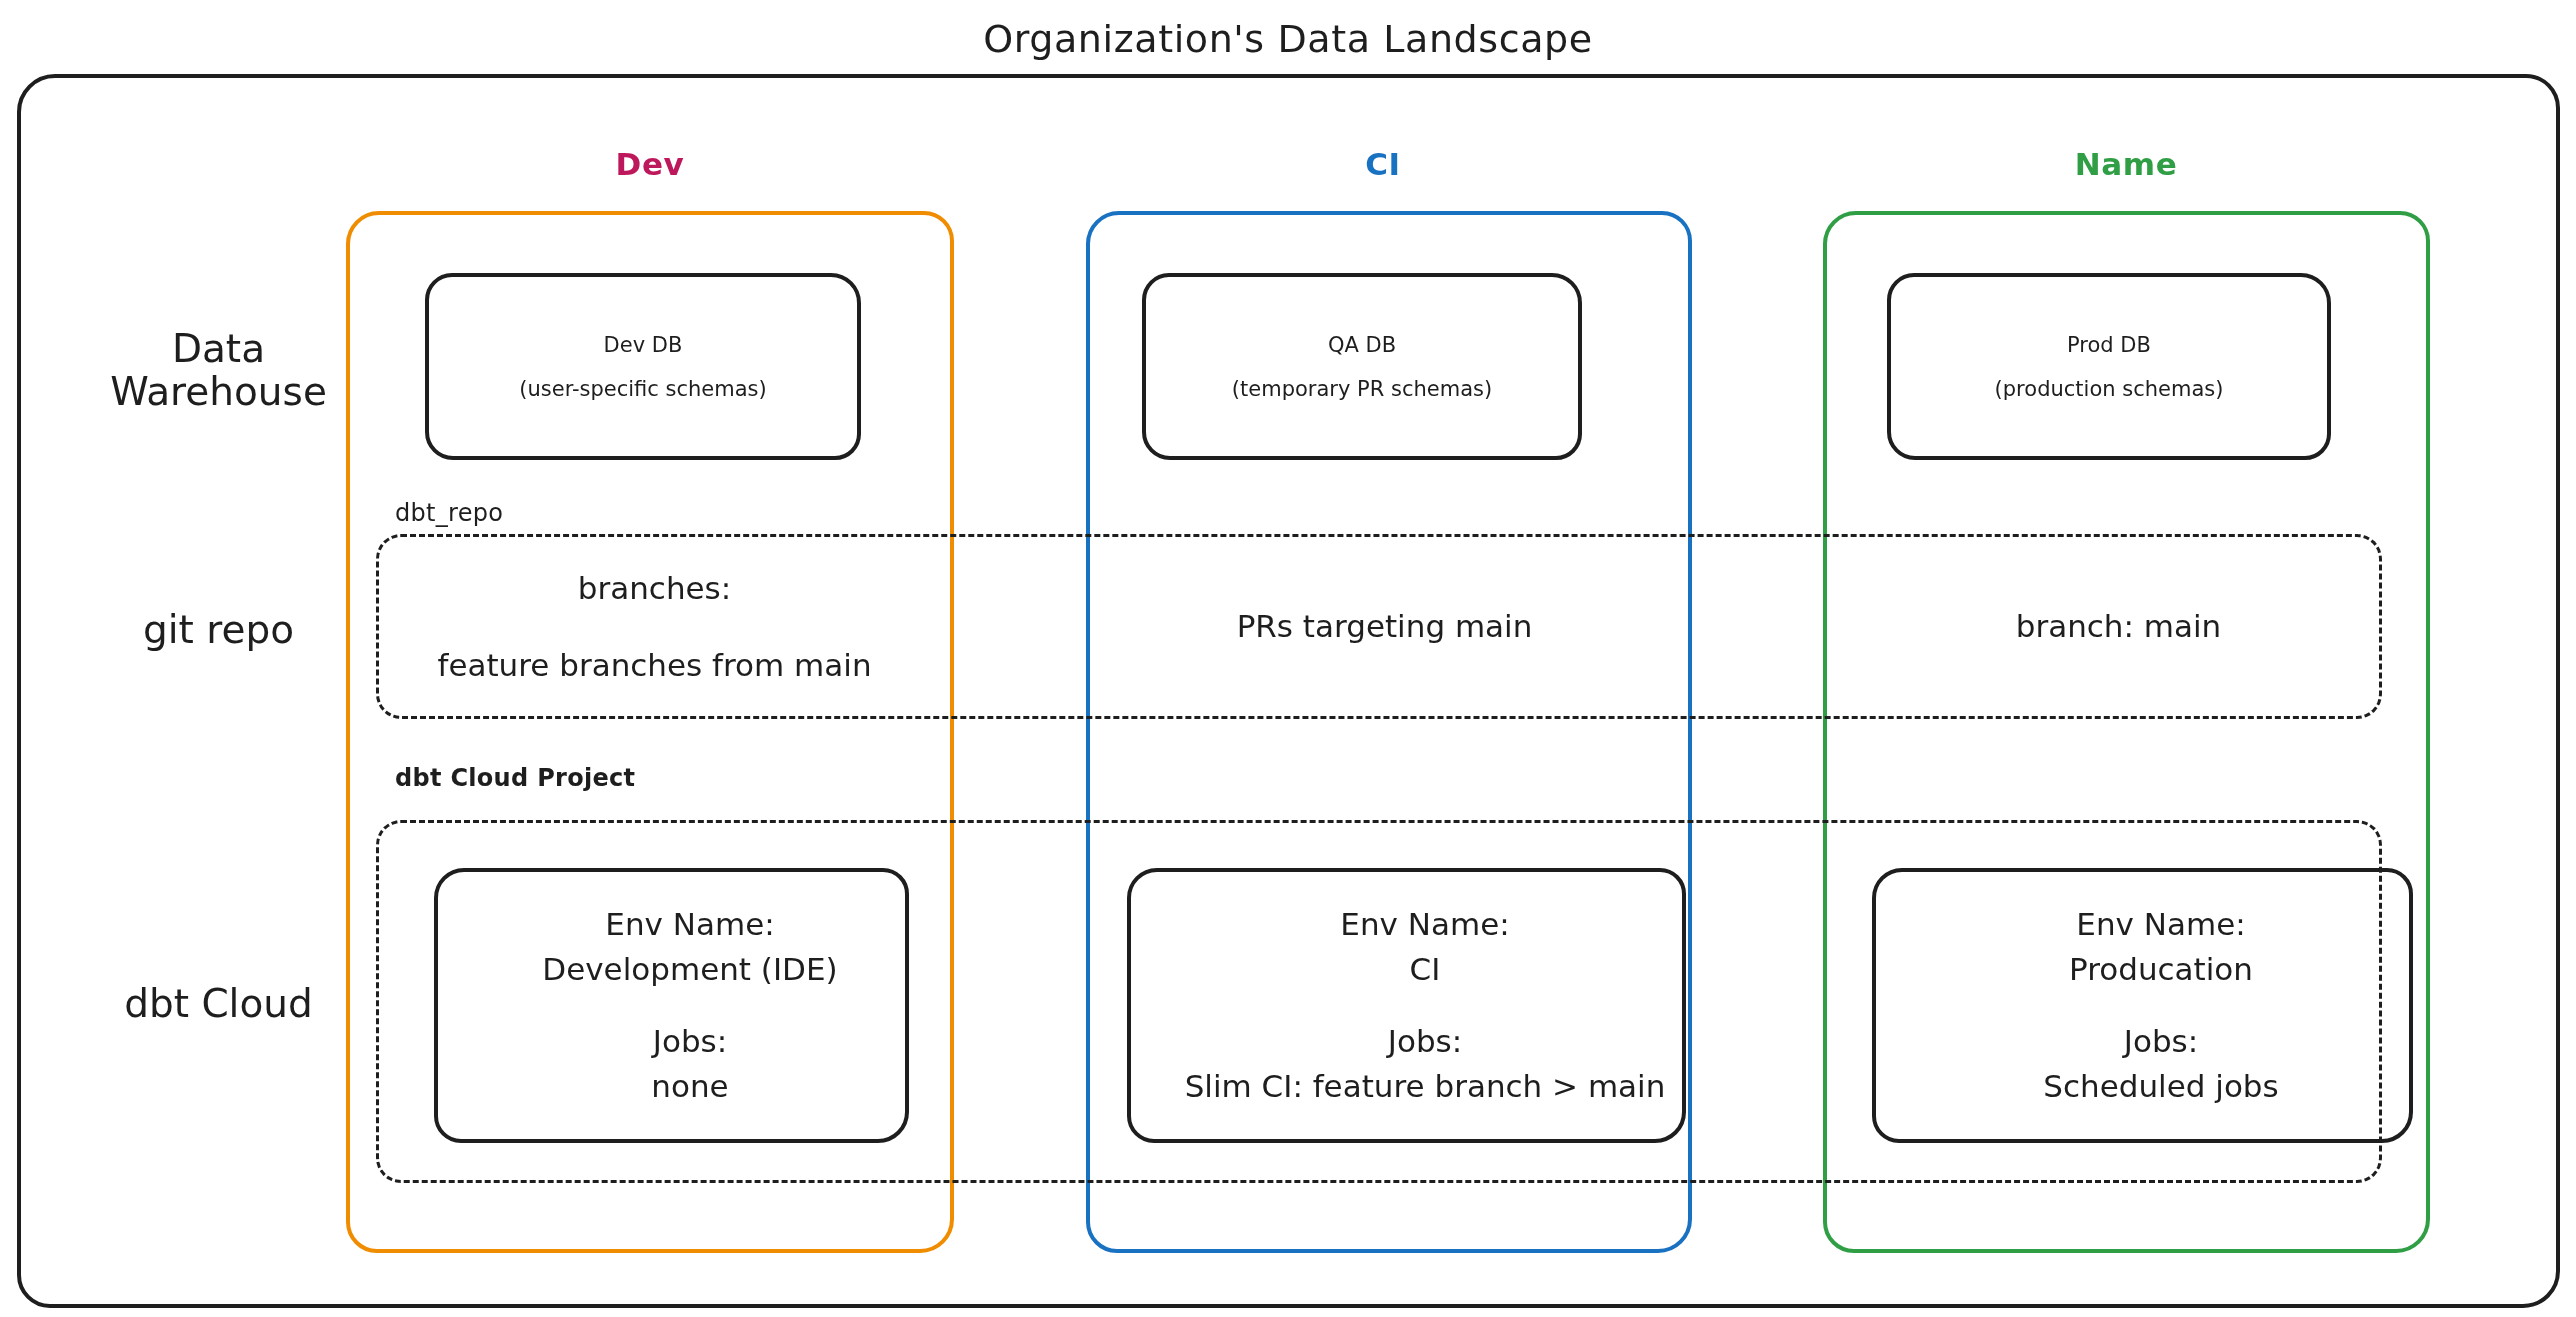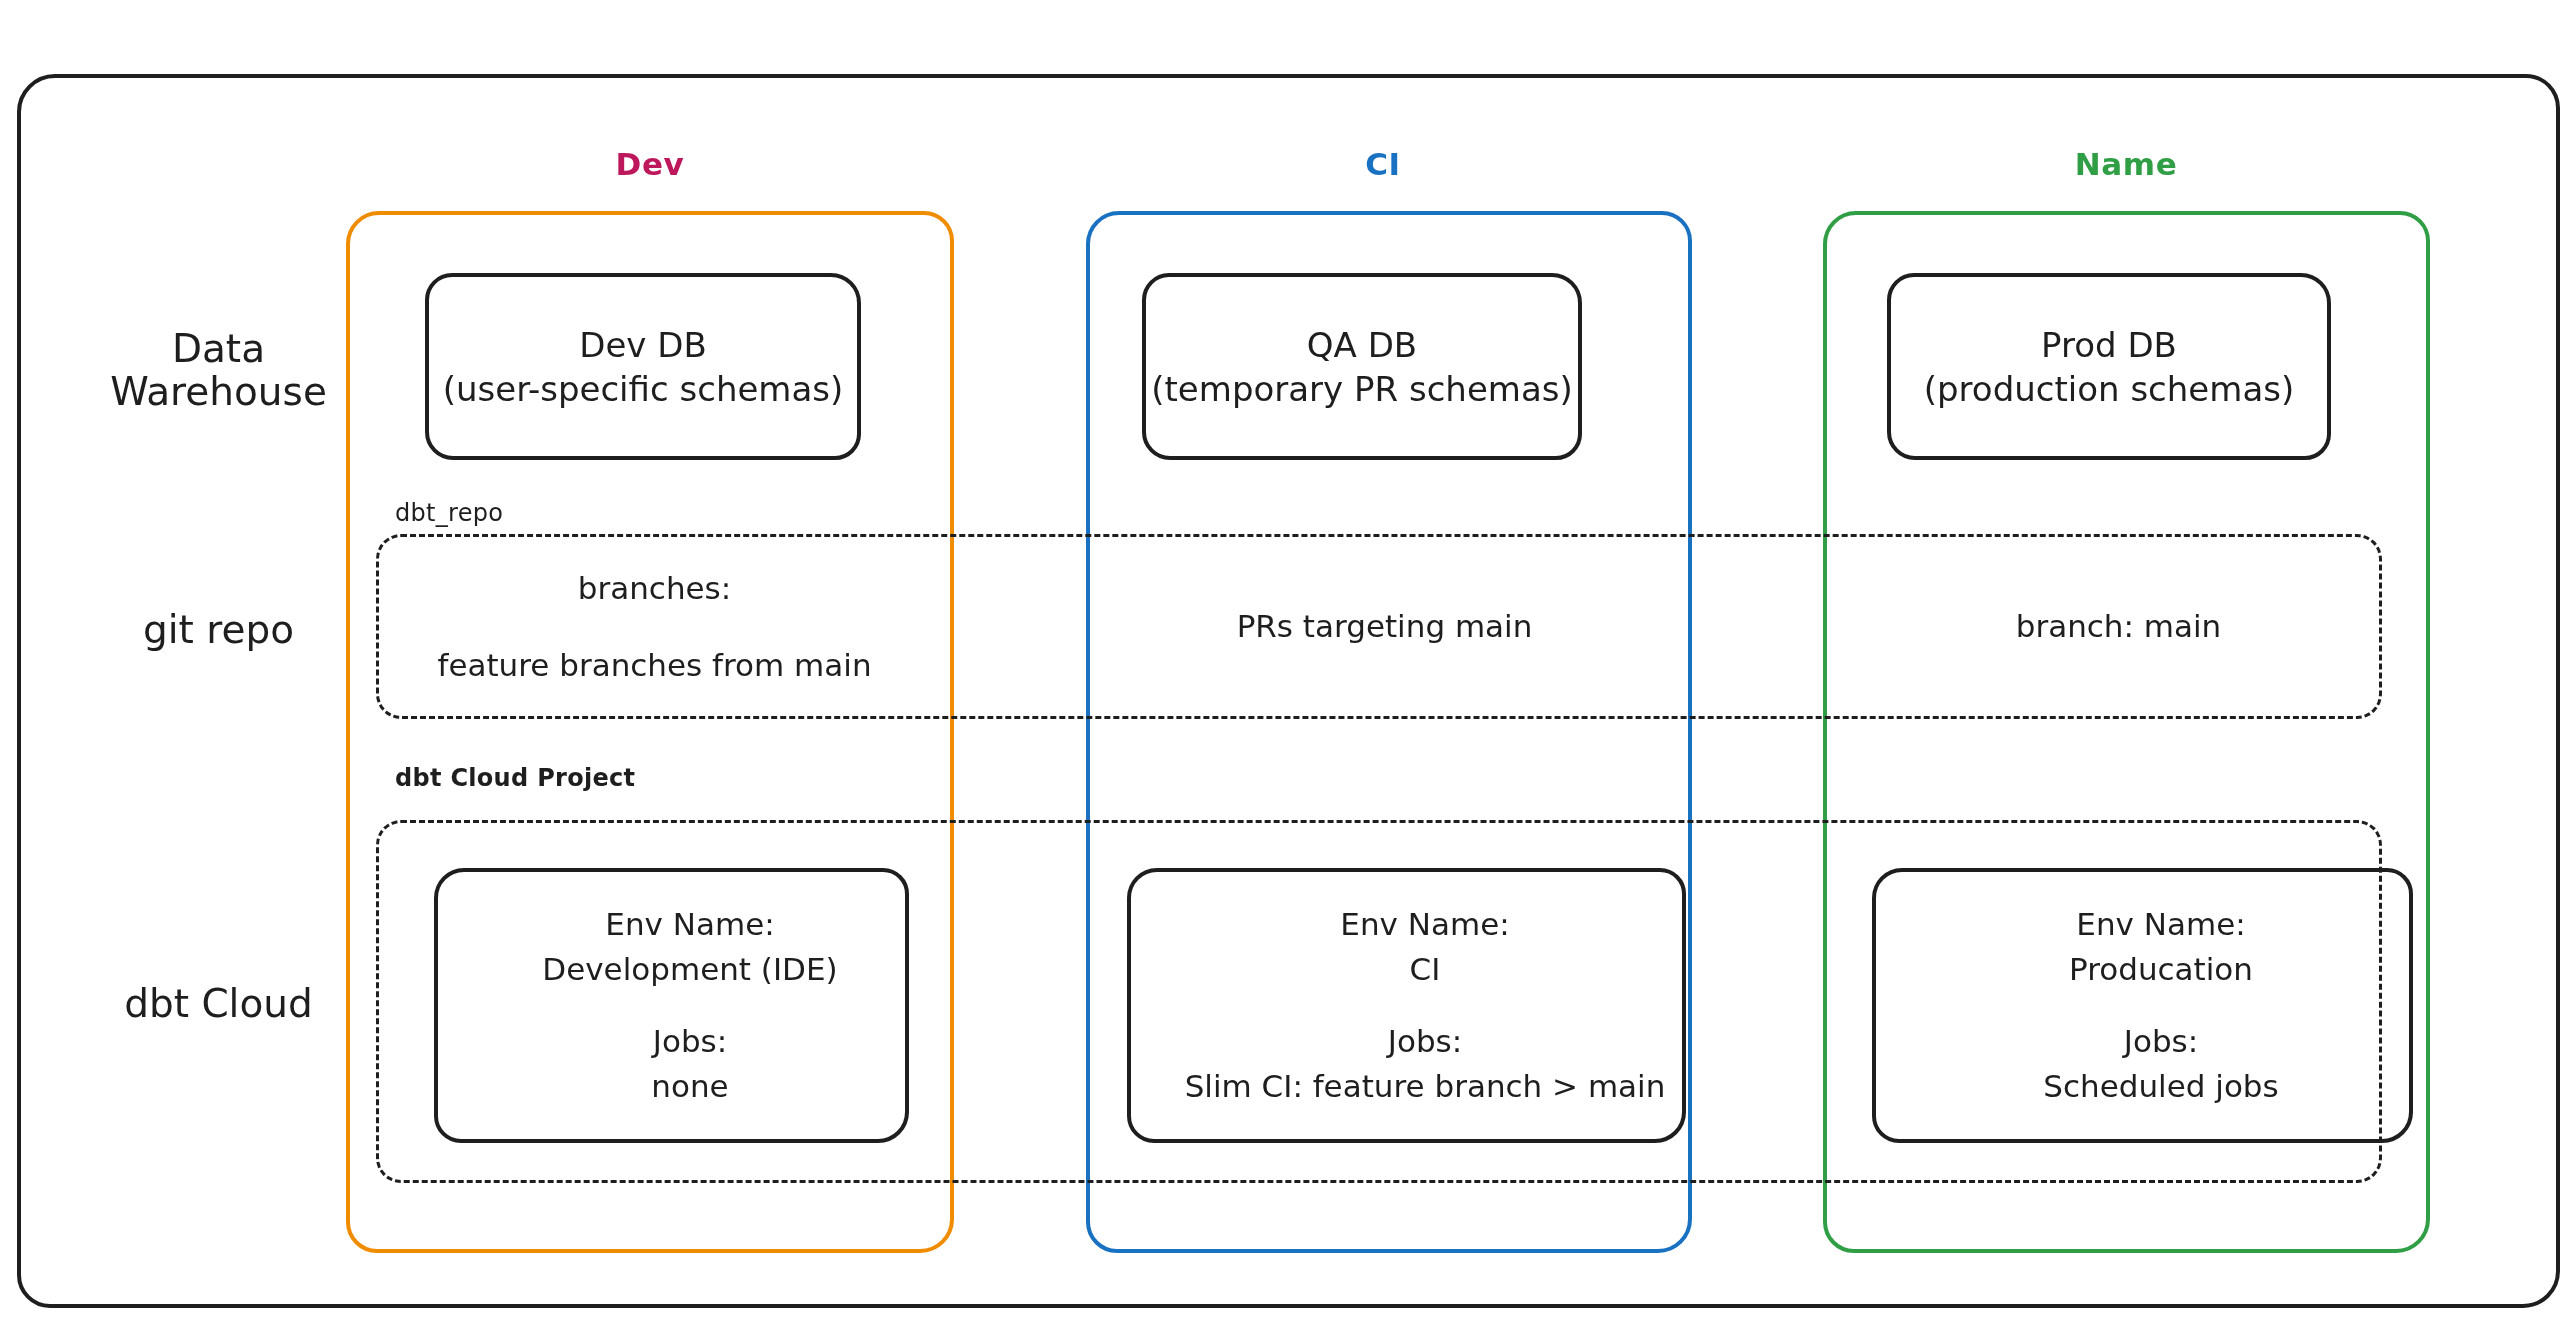--- a/index.html
+++ b/index.html
@@ -53,21 +53,21 @@
   }
   .db-box {
     top: 273px; height: 179px;
     border: 4.1px solid #1e1e1e;
     border-radius: 27px 30px 26px 28px;
     display: flex;
     flex-direction: column;
     align-items: center;
     justify-content: center;
     text-align: center;
-    font-size: 34px;
+    font-size: 21px;
     line-height: 44px;
   }
   .dashed-box {
     left: 376px; width: 2000px;
     border: 3px dashed #1e1e1e;
     border-radius: 25px;
     background: transparent;
   }
   .dashed-label {
     left: 395px;
@@ -103,20 +103,21 @@
   .prod-accent { border-color: #2f9e44; }
   .dev-text  { color: #be185d; }
   .ci-text   { color: #1971c2; }
   .prod-text { color: #2f9e44; }
 </style>
 </head>
 <body>
 
 <div id="stage">
 
+  <div class="abs title">Organization's Data Landscape</div>
 
   <div class="abs outer-frame"></div>
 
   <div class="abs col-header dev-text" style="left: 561px;">Dev</div>
   <div class="abs col-header ci-text" style="left: 1294px;">CI</div>
   <div class="abs col-header prod-text" style="left: 2037px;">Name</div>
 
   <div class="abs col-box dev-accent" style="left: 346px;  width: 600px;"></div>
   <div class="abs col-box ci-accent" style="left: 1086px; width: 598px;"></div>
   <div class="abs col-box prod-accent" style="left: 1823px; width: 599px;"></div>

